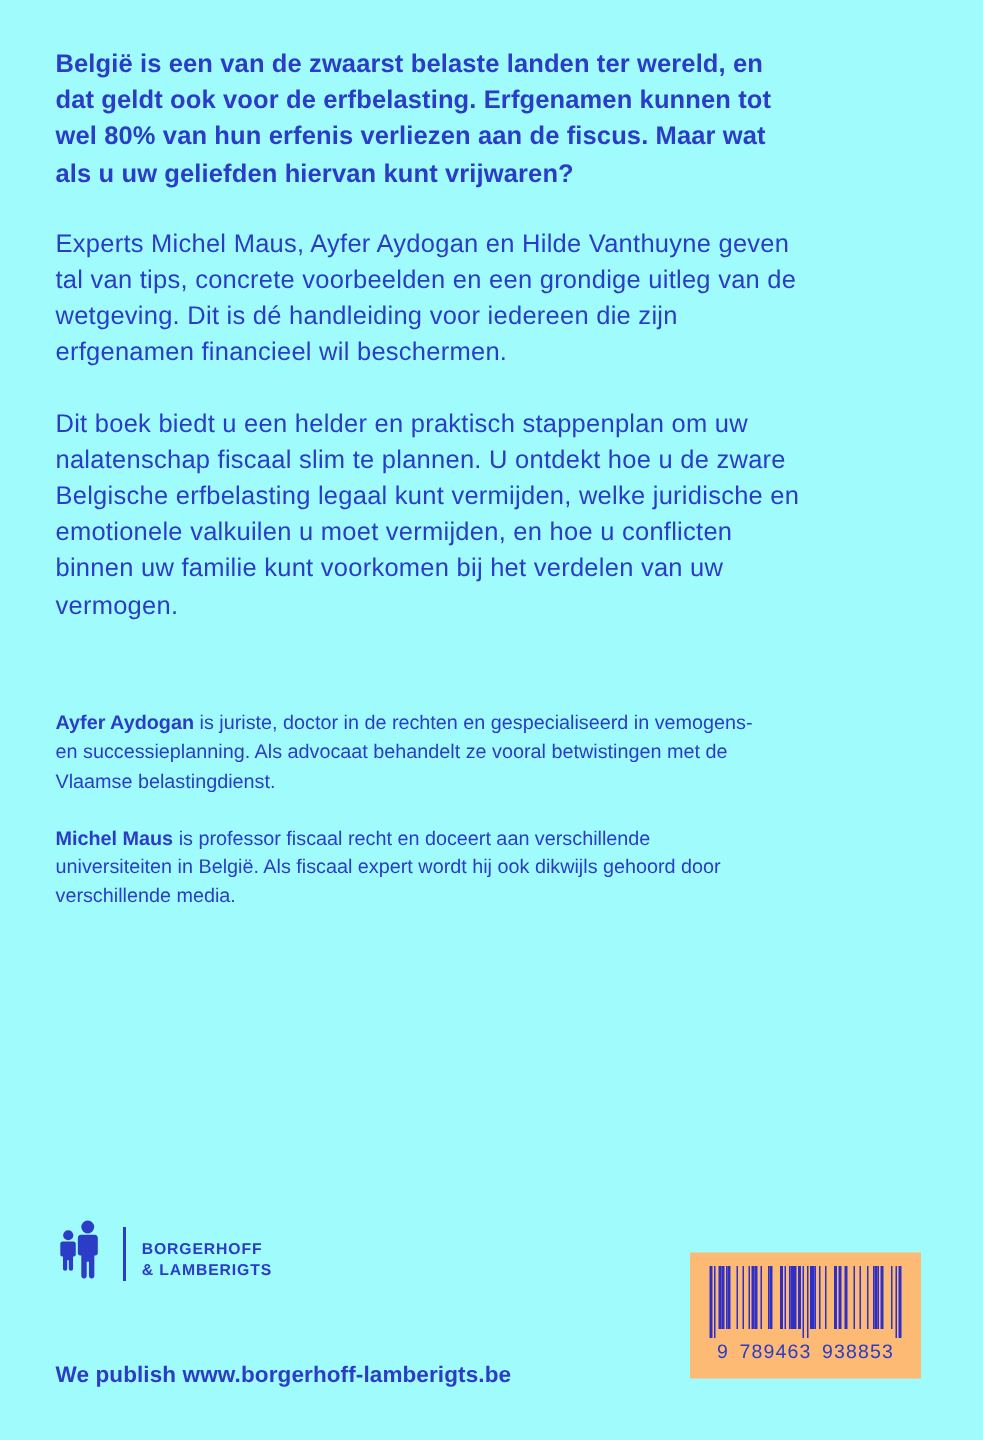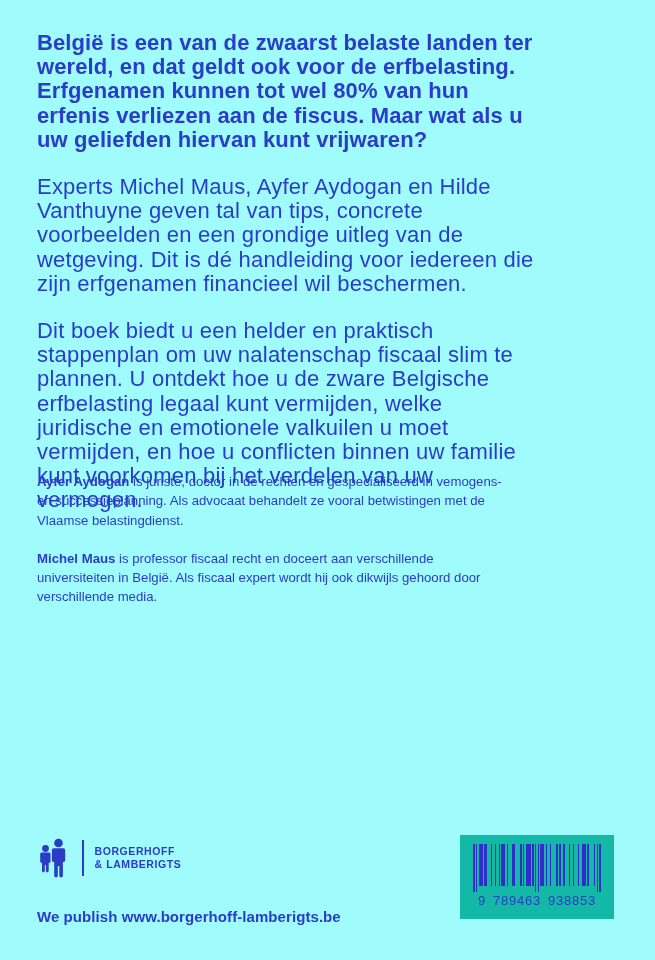--- a/index.html
+++ b/index.html
@@ -24,21 +24,21 @@
 
   
   .blurb {
     position: absolute;
     left: 37px;
     top: 31px;
     width: 500px;
   }
   .para {
     color: #2b3cc6;
-    font-size: 22px;
+    font-size: 17px;
     line-height: 24.2px;
     letter-spacing: 0.01em;
     margin: 0 0 23px 0;
     white-space: pre-line;
   }
   .para.lead {
     font-weight: bold;
     letter-spacing: 0.005em;
   }
 
@@ -58,23 +58,23 @@
   }
   .bio:last-child { margin-bottom: 0; }
   .bio .who {
     font-weight: bold;
   }
 
   
   .publisher {
     position: absolute;
     left: 37px;
-    top: 837px;
+    top: 812px;
     display: flex;
-    align-items: center;
+    align-items: flex-end;
   }
   .logo-mark {
     width: 34px;
     height: 42px;
     display: block;
   }
   .logo-rule {
     width: 1.5px;
     height: 36px;
     background: #2b3cc6;
@@ -98,21 +98,21 @@
     letter-spacing: 0.005em;
   }
 
   
   .barcode-panel {
     position: absolute;
     left: 460px;
     top: 835px;
     width: 154px;
     height: 84px;
-    background: #14b8a6;
+    background: #fdba74;
     display: flex;
     flex-direction: column;
     align-items: center;
     justify-content: flex-start;
   }
   .barcode-bars {
     margin-top: 9px;
     height: 48px;
     display: flex;
     align-items: flex-start;

